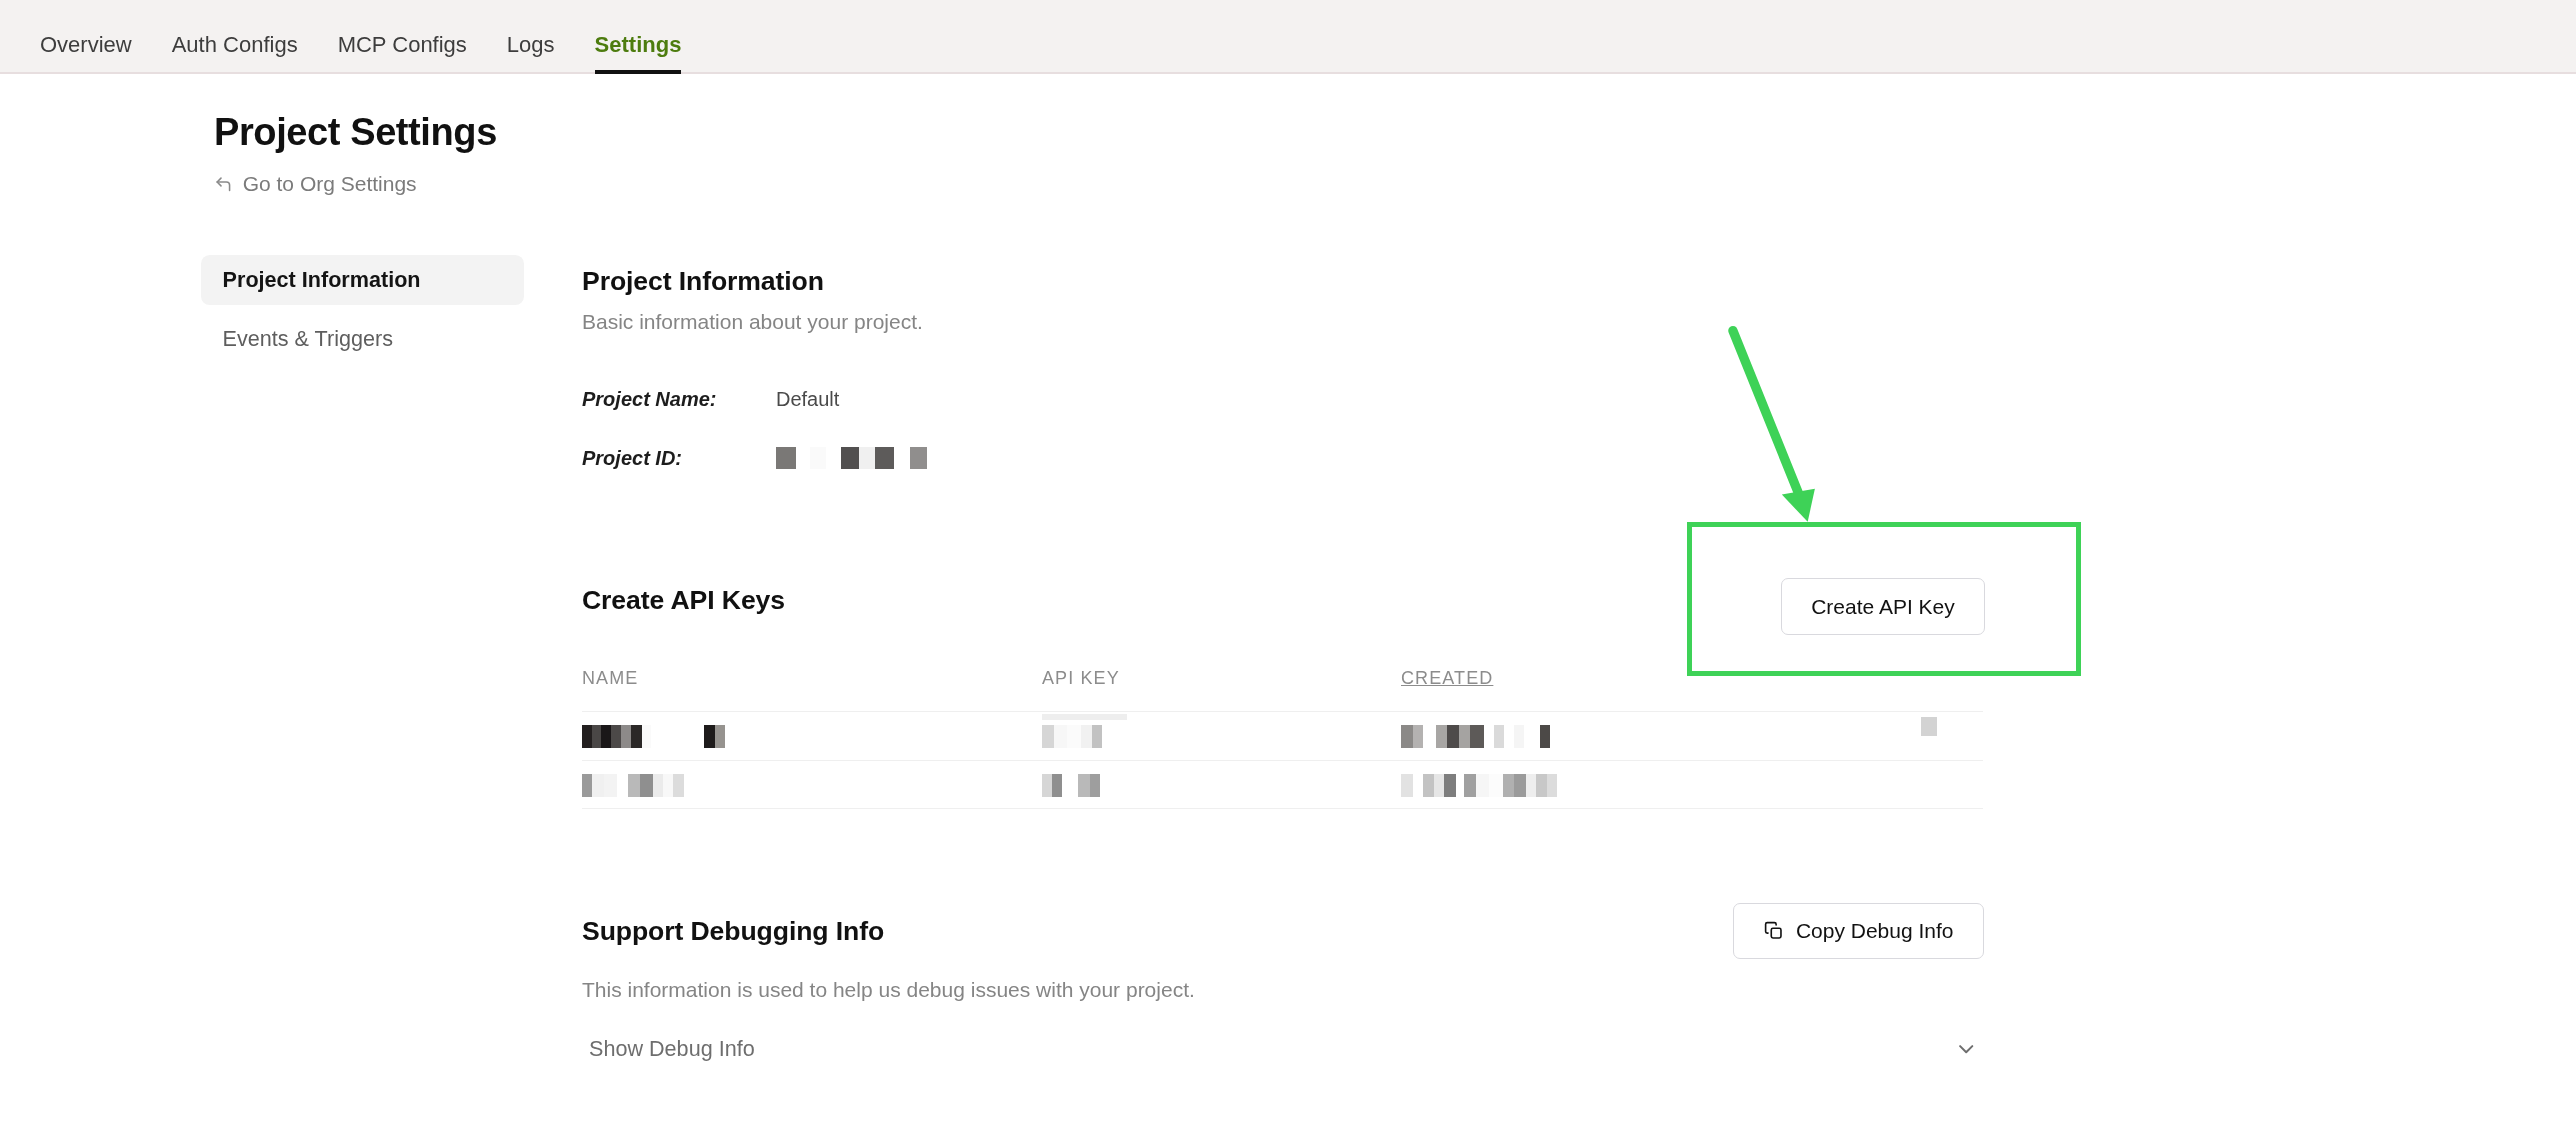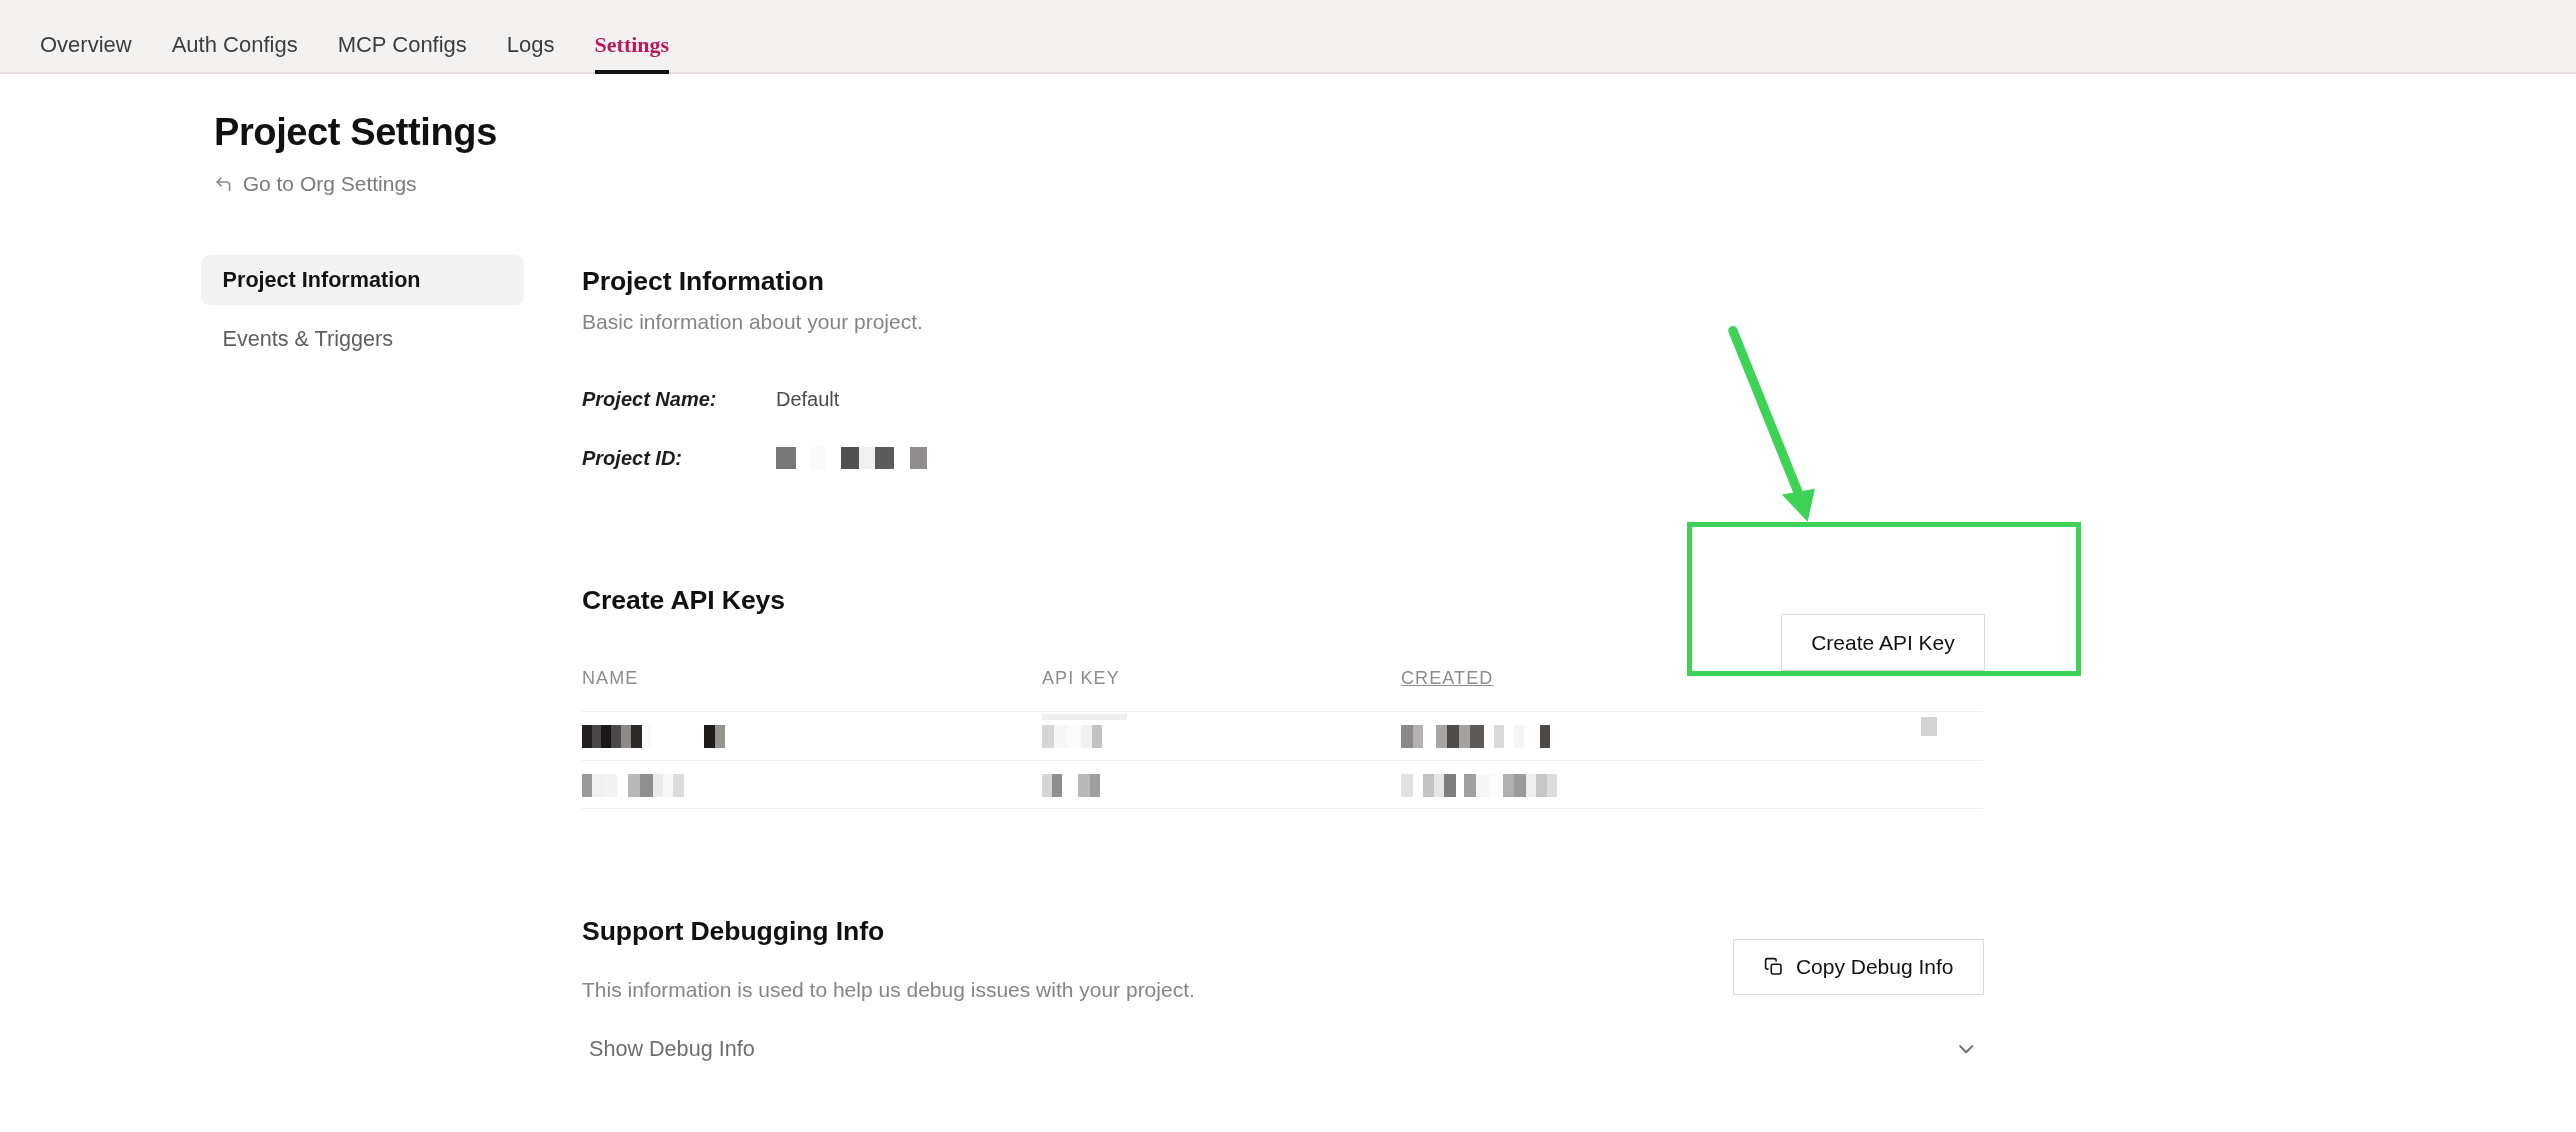--- a/index.html
+++ b/index.html
@@ -35,23 +35,22 @@
   .nav-tab {
     position: relative;
     font-size: 22px;
     color: #3d3d3d;
     padding: 0 20px 16.5px 20px;
     line-height: 1;
     white-space: nowrap;
     cursor: pointer;
   }
   .nav-tab.active {
-    color: #be185d;
+    color: #4d7c0f;
     font-weight: 700;
-    font-family: Liberation Serif, serif;
   }
   .nav-tab.active::after {
     content: "";
     position: absolute;
     left: 20px; right: 20px;
     bottom: -2.2px;
     height: 4.3px;
     background: #111111;
   }
 
@@ -158,26 +157,25 @@
 
   
   .btn {
     position: absolute;
     display: inline-flex;
     align-items: center;
     justify-content: center;
     gap: 13px;
     background: #ffffff;
     border: 1.4px solid #d9d9de;
-    border-radius: 1px;
+    border-radius: 7px;
     font-size: 21px;
     color: #121212;
     cursor: pointer;
     white-space: nowrap;
-    margin-top: 36px;
   }
 
   
   .accordion {
     position: absolute;
     left: 589px;
     top: 1024px;
     width: 1394px;
     height: 50px;
     display: flex;

